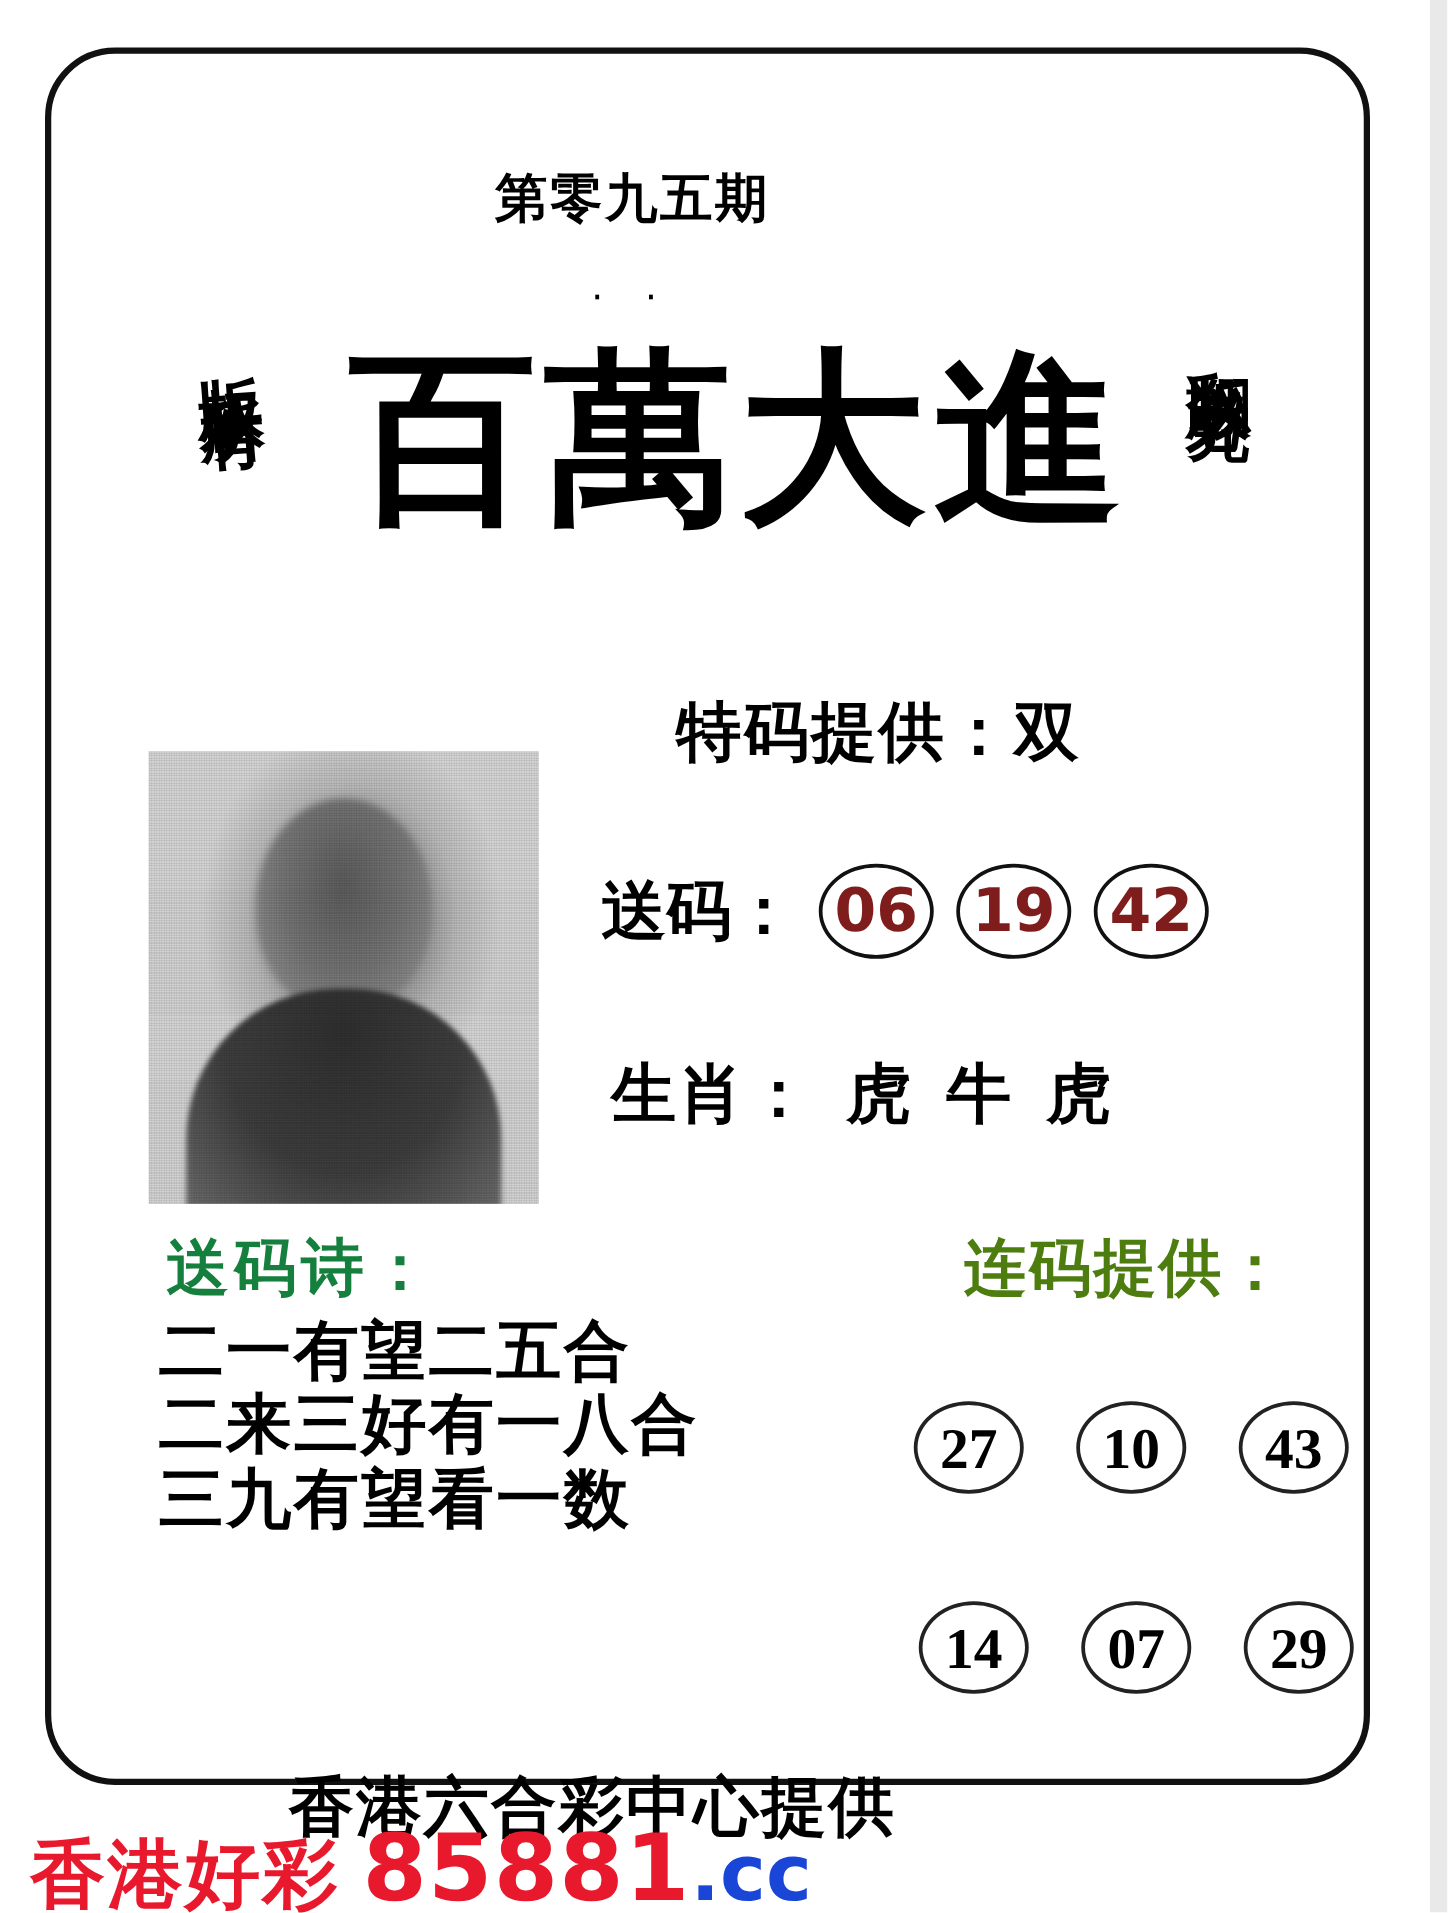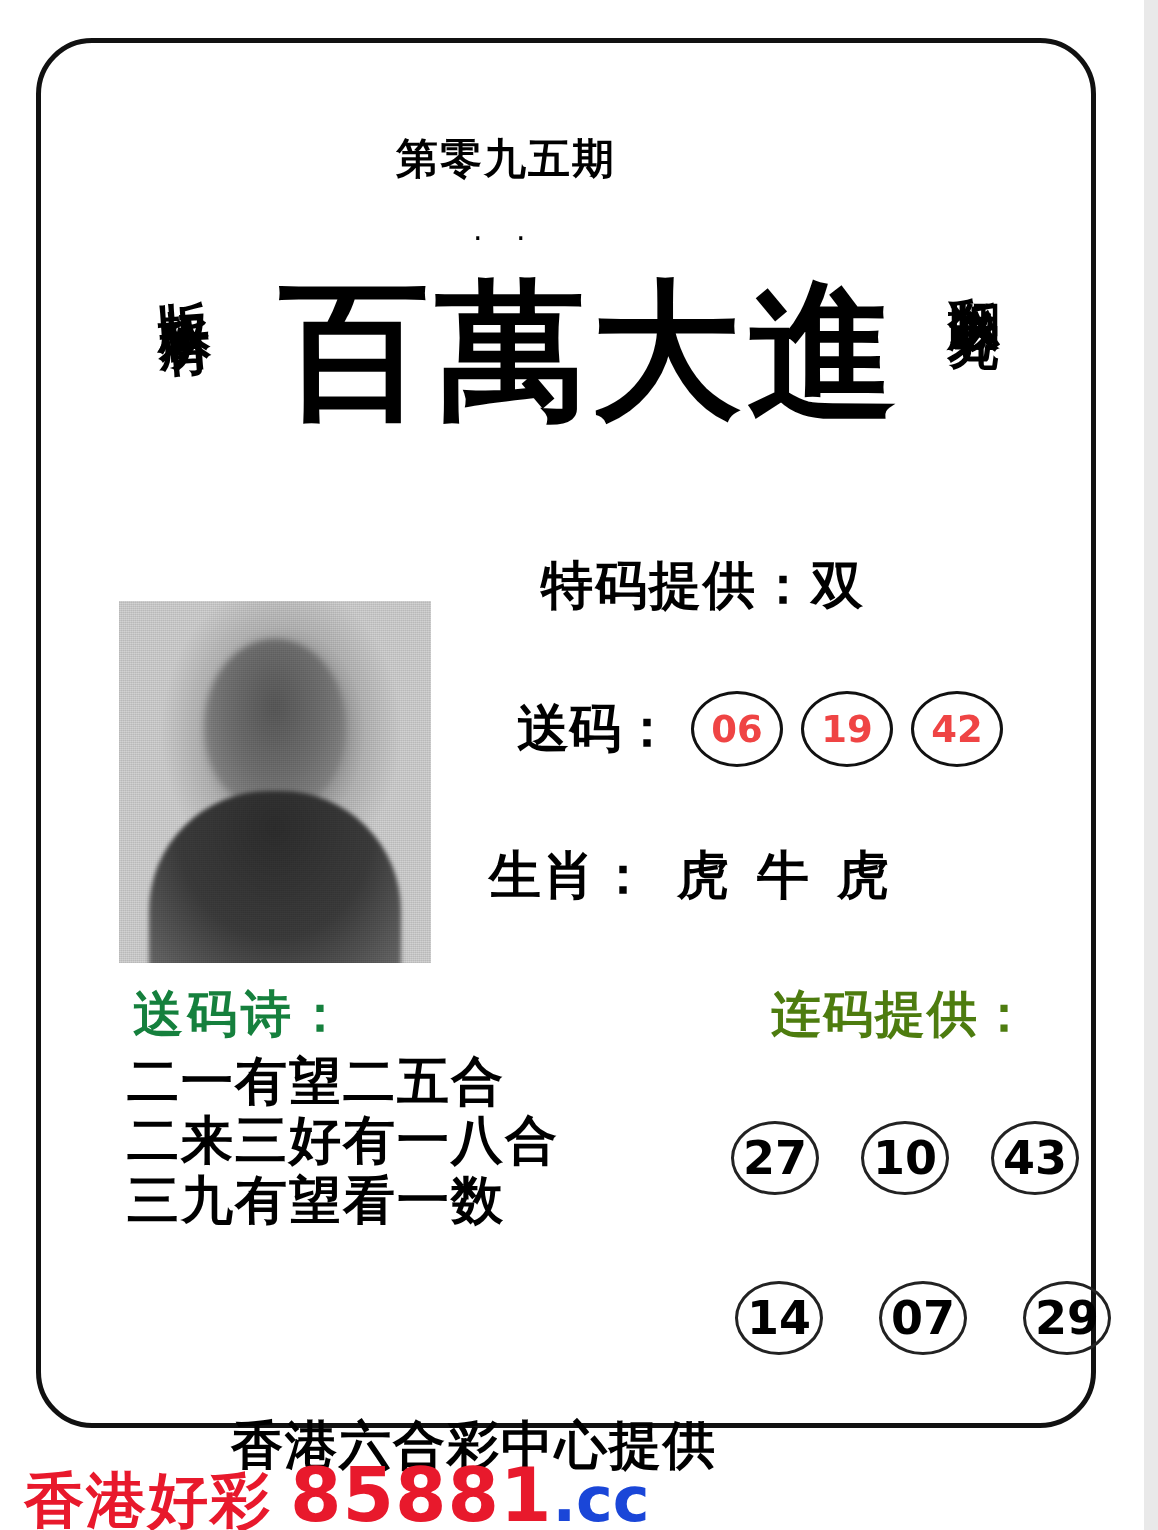--- a/index.html
+++ b/index.html
@@ -139,41 +139,40 @@
     mix-blend-mode: multiply;
   }
 
   .send-row {
     position: absolute;
     left: 440px;
     top: 648px;
     display: flex;
     align-items: center;
     gap: 10px;
-    margin-left: 36px;
   }
   .send-label {
     font-size: 52px;
     font-weight: bold;
     font-family: "DejaVu Serif", "Liberation Serif", serif;
     color: #000;
     white-space: nowrap;
   }
   .ball {
     width: 92px;
     height: 76px;
     border: 3px solid #111;
     border-radius: 50%;
     display: flex;
     align-items: center;
     justify-content: center;
-    font-size: 37px;
+    font-size: 48px;
     font-weight: bold;
     font-family: "DejaVu Sans", "Liberation Sans", sans-serif;
-    color: #ef4444;
+    color: #7f1d1d;
     margin-left: 8px;
     box-sizing: border-box;
   }
 
   .zodiac-row {
     position: absolute;
     left: 448px;
     top: 798px;
     font-size: 52px;
     font-weight: bold;
@@ -220,33 +219,34 @@
     letter-spacing: 2px;
     white-space: nowrap;
   }
 
   .lian-row {
     position: absolute;
     display: flex;
     align-items: center;
   }
   .lian-row-1 { left: 690px; top: 1078px; gap: 42px; }
-  .lian-row-2 { left: 694px; top: 1238px; gap: 56px; }
+  .lian-row-2 { left: 694px; top: 1238px; gap: 42px; }
   .lian-ball {
     width: 88px;
     height: 74px;
     border: 3px solid #222;
     border-radius: 50%;
     display: flex;
     align-items: center;
     justify-content: center;
     font-size: 46px;
     font-weight: bold;
     color: #000;
     box-sizing: border-box;
+    font-family: Liberation Serif, serif;
   }
 
   .footer-line {
     position: absolute;
     left: 190px;
     top: 1368px;
     font-size: 52px;
     font-weight: bold;
     font-family: "DejaVu Serif", "Liberation Serif", serif;
     color: #000;

